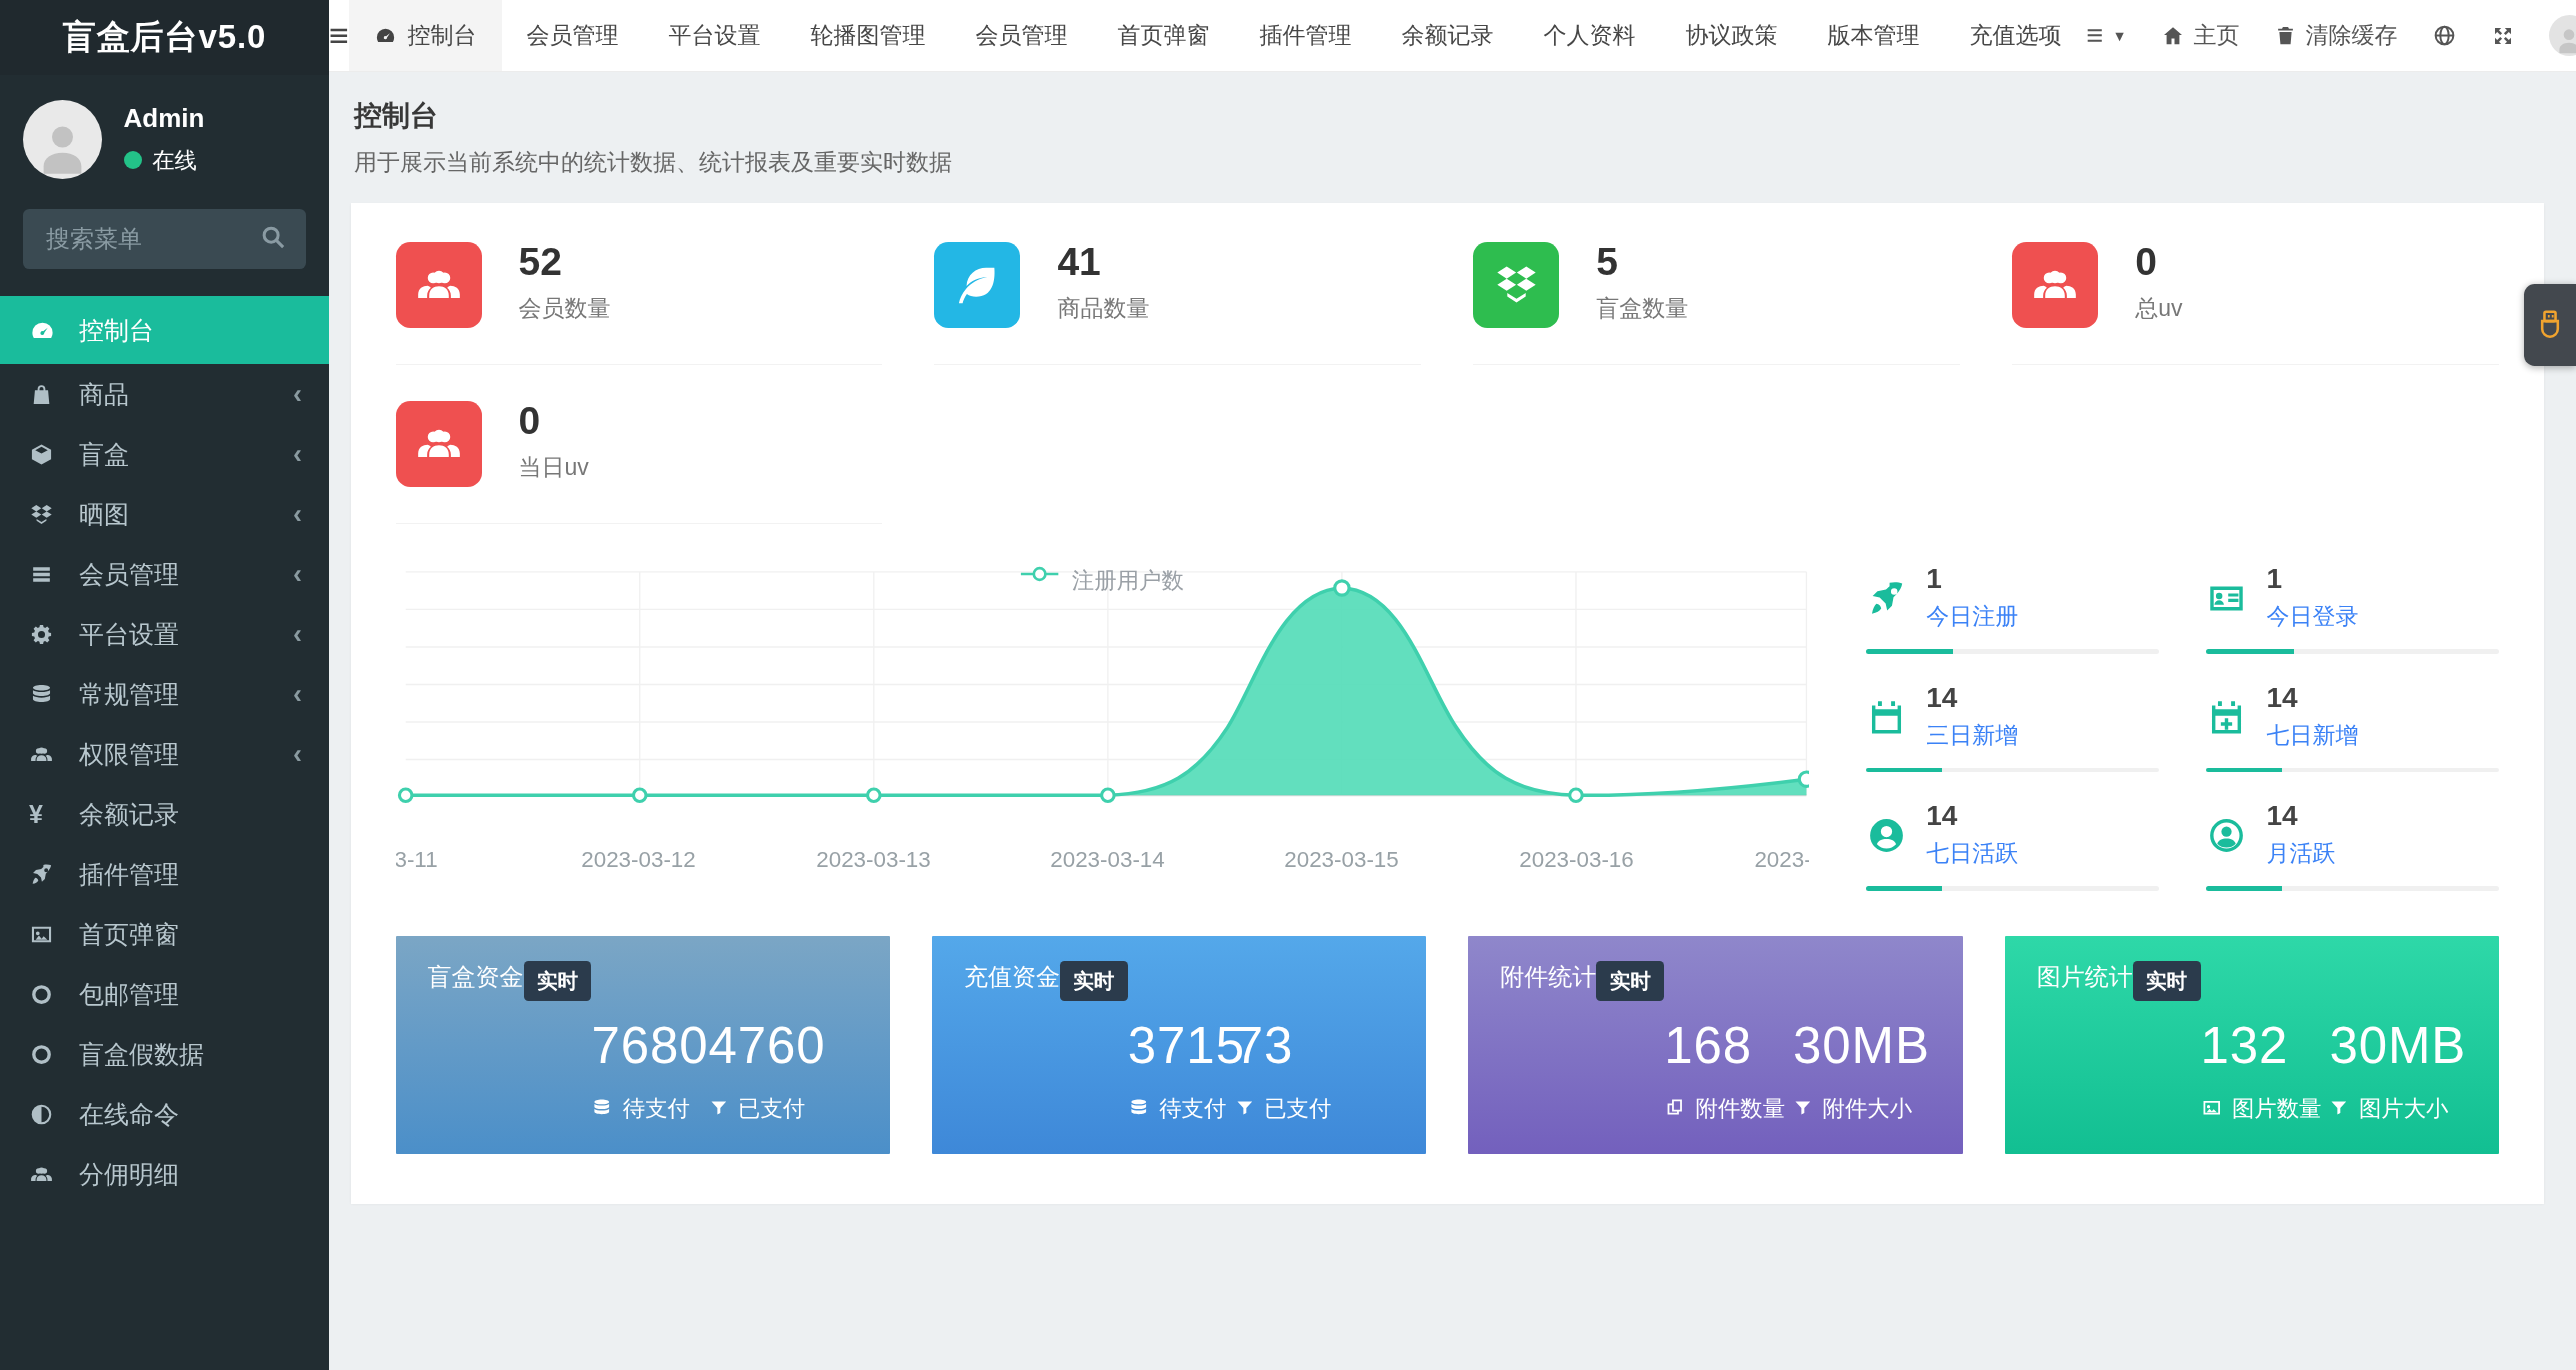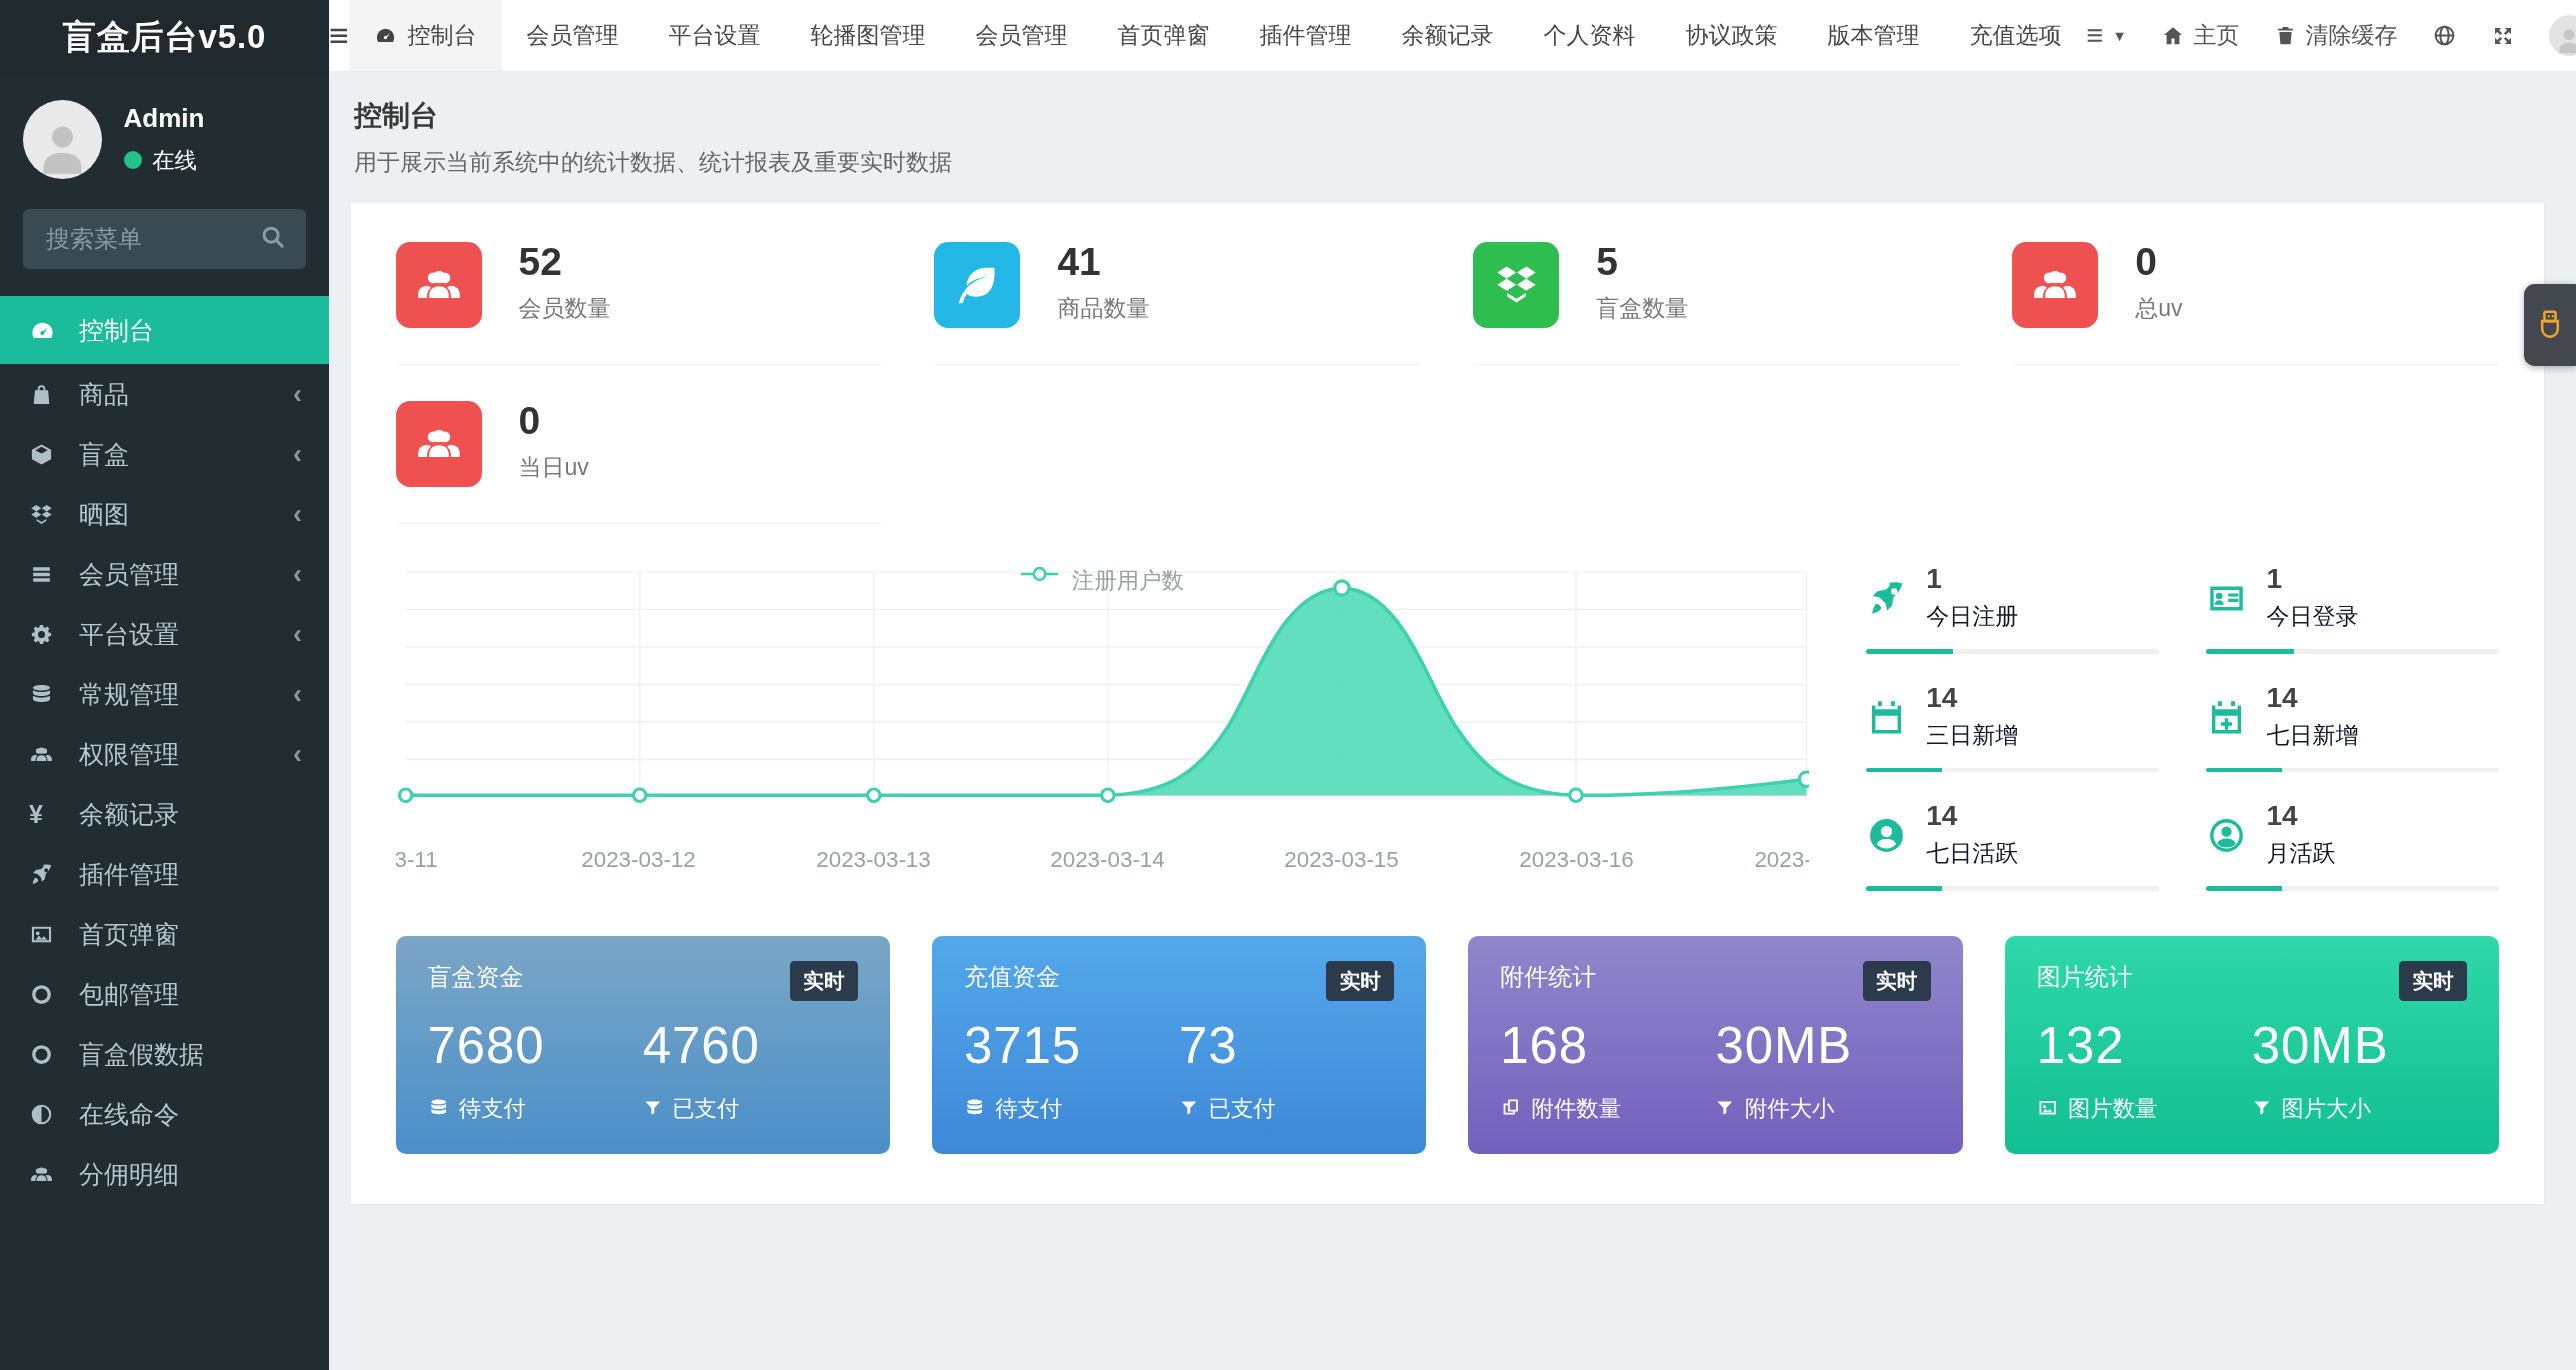--- a/index.html
+++ b/index.html
@@ -54,26 +54,26 @@
 
   .mid{display:flex;margin-top:3.6px}
   .chart{width:1413px;flex:none;position:relative;height:315px;overflow:hidden}
   .legend{position:absolute;top:1.8px;left:0;right:0;display:flex;justify-content:center;align-items:flex-start;gap:10.7px;font-size:22.4px;color:#9aa0a6;cursor:pointer}
   .xlab{position:absolute;top:284px;transform:translateX(-50%);font-size:22.4px;color:#98a1a6;white-space:nowrap}
 
   .quick{flex:1;margin-left:57px;display:grid;grid-template-columns:1fr 1fr;column-gap:47px;row-gap:30px;align-content:start;padding-top:1.8px}
   .q-top{display:flex;align-items:center;gap:19.7px}
   .q-ico{color:#1abc9c;flex:none}
   .q-val{font-size:28px;font-weight:bold;color:#444;line-height:1}
-  .q-lab{font-size:23px;color:#0f172a;margin-top:8px}
+  .q-lab{font-size:23px;color:#3b82f6;margin-top:8px}
   .q-bar{height:4.5px;background:#f0f0f0;border-radius:2.7px;margin-top:17px;overflow:hidden}
   .q-fill{height:100%;background:#1abc9c}
 
   .funds{display:flex;gap:42px;margin-top:45px}
-  .fund{flex:1;height:218px;border-radius:10px;padding:25px 32px 30px;color:#fff;display:flex;flex-direction:column}
+  .fund{flex:1;height:218px;border-radius:1px;padding:25px 32px 30px;color:#fff;display:flex;flex-direction:row}
   .g1{background:linear-gradient(180deg,#7ba6c5,#4b8fc9)}
   .g2{background:linear-gradient(180deg,#54a8ea,#3e88d8)}
   .g3{background:linear-gradient(180deg,#8f87cb,#7360bd)}
   .g4{background:linear-gradient(180deg,#2ed8a8,#12bf92)}
   .fund-head{display:flex;justify-content:space-between;align-items:flex-start}
   .fund-title{font-size:24px}
   .rt-badge{background:#2b3b4c;font-size:20.6px;font-weight:bold;padding:6.3px 13.4px;border-radius:4.5px}
   .fund-body{display:flex;margin-top:auto}
   .fund-col{width:50%}
   .fund-val{font-size:51px;font-weight:400;line-height:1;letter-spacing:0.9px}

